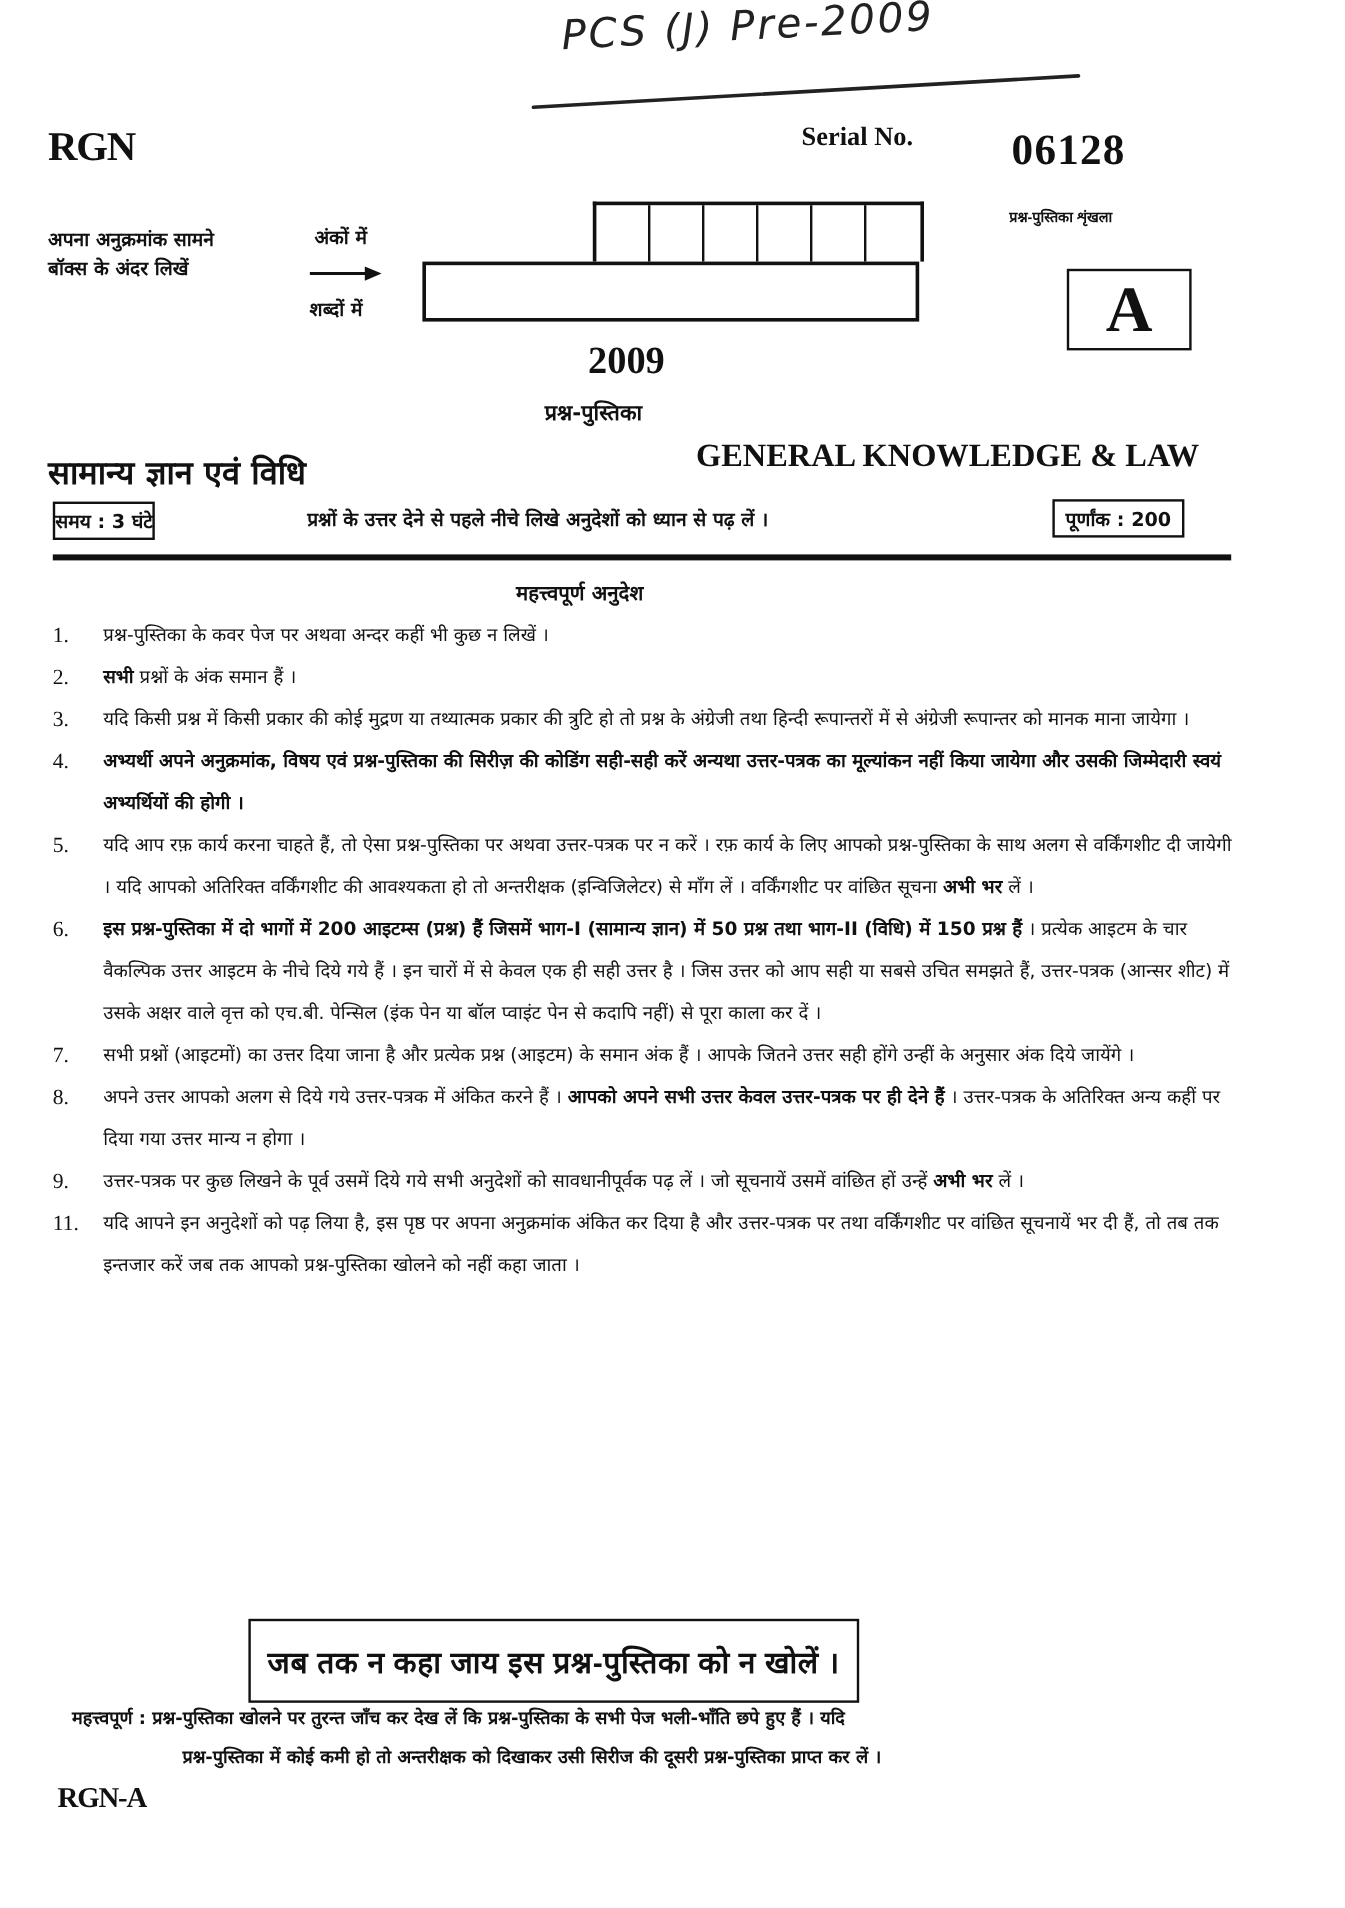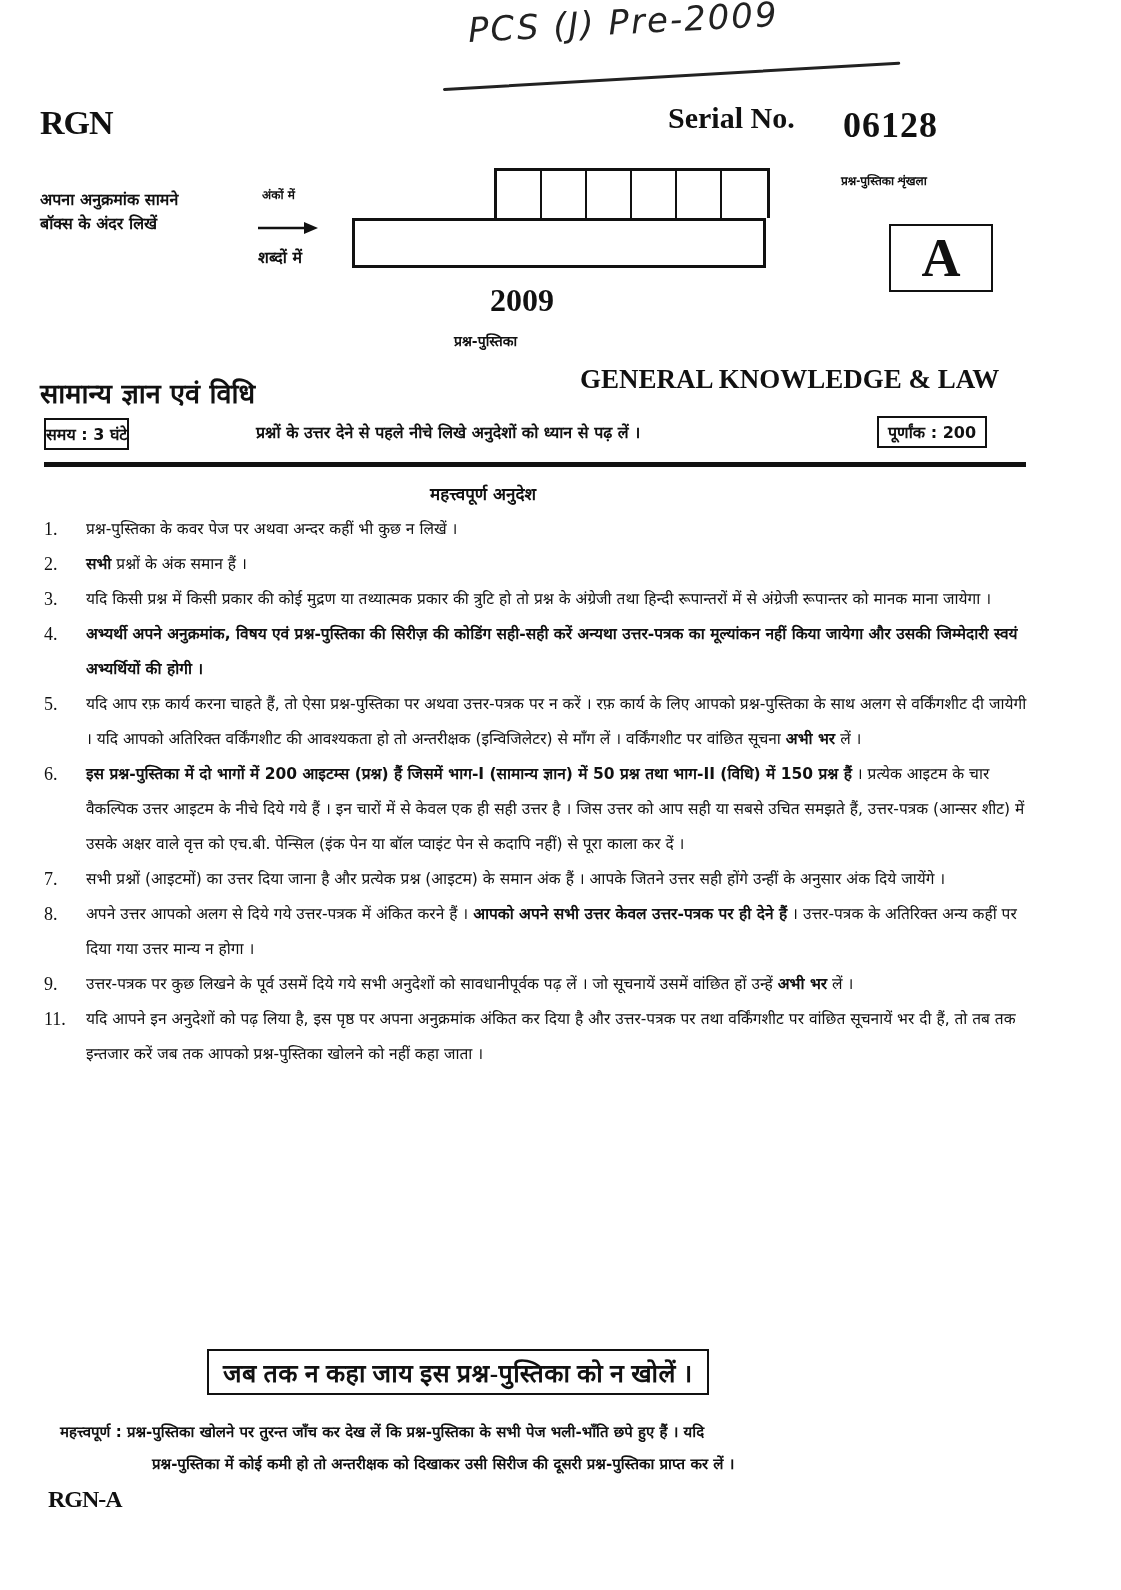--- a/index.html
+++ b/index.html
@@ -11,55 +11,55 @@
   .handwritten {
     left: 468px; top: 10px; font-family: "DejaVu Sans", sans-serif;
     font-size: 34px; font-style: italic; color: #222; letter-spacing: 2px;
     transform: rotate(-3deg); transform-origin: left center; font-weight: 300;
   }
   .hw-underline {
     left: 443px; top: 88px; width: 458px; height: 3px; background: #222;
     transform: rotate(-3.3deg); transform-origin: left center; border-radius: 2px;
   }
   .code-top { left: 40px; top: 104px; font-family: "Liberation Serif", serif; font-weight: bold; font-size: 34px; letter-spacing: -1px; }
-  .serial-label { left: 668px; top: 101px; font-family: "Liberation Serif", serif; font-weight: bold; font-size: 30px; }
+  .serial-label { left: 668px; top: 101px; font-family: "Liberation Serif", serif; font-weight: bold; font-size: 22px; }
   .serial-value { left: 843px; top: 104px; font-family: "Liberation Serif", serif; font-weight: bold; font-size: 36px; letter-spacing: 1px; }
 
   .roll-instr { left: 40px; top: 188px; font-family: "DejaVu Sans", sans-serif; font-weight: bold; font-size: 16px; line-height: 24px; }
-  .lbl-digits { left: 262px; top: 186px; font-family: "DejaVu Sans", sans-serif; font-weight: bold; font-size: 12px; }
+  .lbl-digits { left: 262px; top: 186px; font-family: "DejaVu Sans", sans-serif; font-weight: bold; font-size: 16px; }
   .lbl-words { left: 258px; top: 246px; font-family: "DejaVu Sans", sans-serif; font-weight: bold; font-size: 16px; }
   .arrow { left: 258px; top: 221px; width: 60px; height: 14px; }
   .digit-boxes { left: 494px; top: 168px; height: 50px; display: flex; border: 3px solid #111; border-bottom: none; box-sizing: border-box; }
   .digit-box { width: 45px; height: 100%; border-right: 2.5px solid #111; box-sizing: border-box; background: transparent; }
   .digit-box:last-child { border-right: none; }
   .words-box { left: 352px; top: 218px; width: 414px; height: 50px; border: 3px solid #111; box-sizing: border-box; background: transparent; }
 
   .series-label { left: 841px; top: 172px; font-family: Liberation Sans, sans-serif; font-weight: bold; font-size: 12px; }
   .series-box { left: 889px; top: 224px; width: 104px; height: 68px; border: 2.5px solid #111; box-sizing: border-box; display: flex; align-items: center; justify-content: center; font-family: "Liberation Serif", serif; font-weight: bold; font-size: 54px; }
 
   .year { left: 490px; top: 282px; font-family: "Liberation Serif", serif; font-weight: bold; font-size: 32px; }
-  .booklet-label { left: 454px; top: 331px; font-family: "DejaVu Sans", sans-serif; font-weight: bold; font-size: 14px; }
+  .booklet-label { left: 454px; top: 331px; font-family: "DejaVu Sans", sans-serif; font-weight: bold; font-size: 18px; }
   .subject-hi { left: 40px; top: 374px; font-family: "DejaVu Sans", sans-serif; font-size: 27px; font-weight: bold; }
   .subject-en { left: 580px; top: 364px; font-family: "Liberation Serif", serif; font-weight: bold; font-size: 27px; letter-spacing: 0px; }
 
   .time-box { left: 44px; top: 418px; border: 2.5px solid #111; padding: 3px 0; font-family: "DejaVu Sans", sans-serif; font-weight: bold; font-size: 16px; }
   .read-note { left: 256px; top: 421px; font-family: "DejaVu Sans", sans-serif; font-weight: bold; font-size: 16px; }
   .marks-box { left: 877px; top: 416px; border: 2.5px solid #111; padding: 3px 9px; font-family: "DejaVu Sans", sans-serif; font-weight: bold; font-size: 16px; }
   .rule { left: 44px; top: 462px; width: 982px; height: 5px; background: #111; }
 
   .instr-heading { left: 430px; top: 482px; font-family: "DejaVu Sans", sans-serif; font-weight: bold; font-size: 17px; }
 
   .instr-list { left: 44px; top: 512px; width: 985px; margin: 0; padding: 0; list-style: none;
     font-family: "DejaVu Sans", sans-serif; font-size: 15.5px; line-height: 35px; }
   .instr-item { display: flex; }
   .instr-num { width: 42px; flex: none; font-family: "Liberation Serif", serif; font-size: 18px; }
   .instr-text { flex: 1; }
   .b { font-weight: bold; }
 
-  .warning-box { left: 207px; top: 1349px; border: 2.5px solid #111; padding: 4px 14px; font-family: Liberation Serif, serif; font-size: 25px; font-weight: bold; letter-spacing: 0.5px; }
+  .warning-box { left: 207px; top: 1349px; border: 2.5px solid #111; padding: 16px 14px; font-family: Liberation Sans, sans-serif; font-size: 25px; font-weight: bold; letter-spacing: 0.5px; }
 
   .note { left: 48px; top: 1416px; width: 980px; font-family: "DejaVu Sans", sans-serif; font-weight: bold; font-size: 15px; line-height: 32px; }
   .note-label { display: inline; margin-left: 12px; }
   .note-line2 { padding-left: 104px; display: block; }
 
   .code-bottom { left: 48px; top: 1486px; font-family: "Liberation Serif", serif; font-weight: bold; font-size: 24px; letter-spacing: -1px; text-align: right; }
 </style>
 </head>
 <body>
 

